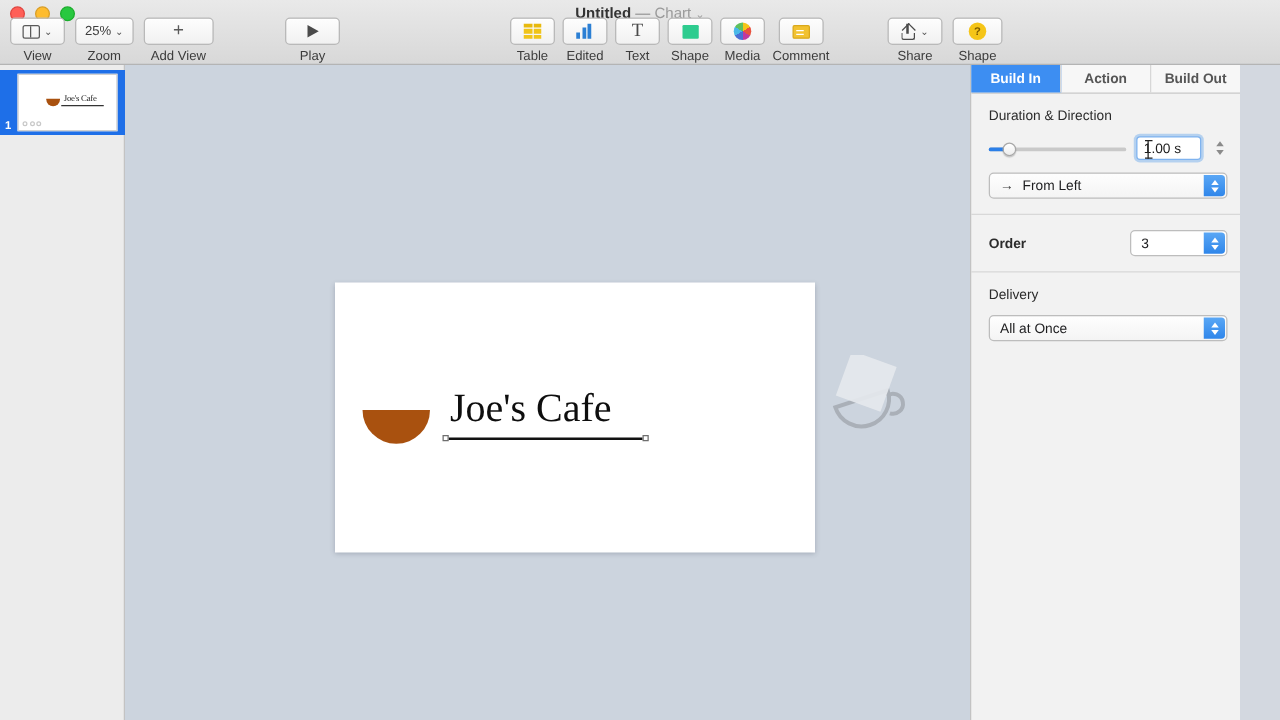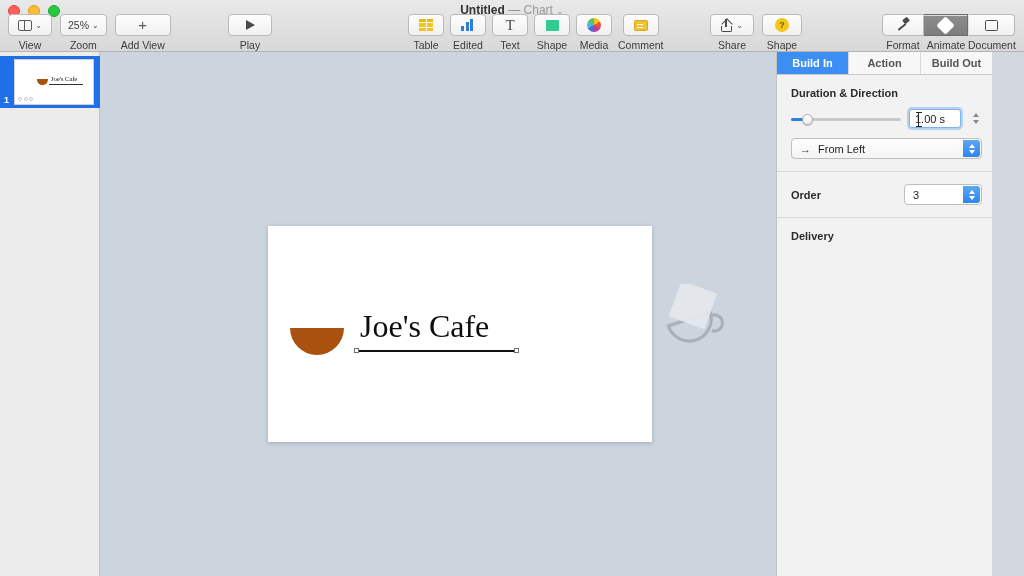--- a/index.html
+++ b/index.html
@@ -139,21 +139,21 @@
   .effright{ flex:1; padding-top:1px;}
   .effname{ font-size:13.5px; font-weight:700; color:#1d1d1f; margin-bottom:8px;}
   .effbtns{ display:flex; gap:8px;}
   .sbtn{ height:20px; padding:0 10px; font-size:11px; color:#2b2b2b;
     background:linear-gradient(to bottom,#fefefe,#f2f2f2); border:1px solid #bdbdbd;
     border-radius:4px; display:flex; align-items:center; justify-content:center; gap:4px;}
   .ptri{ width:0;height:0;border-left:5px solid #3a3a3a;border-top:3px solid transparent;border-bottom:3px solid transparent;}
 
   .sect{ padding:12px 10px 12px 14px; border-bottom:1px solid #d8d8d8;}
   .sect.nb{ border-bottom:none; }
-  .sectlabel{ font-size:11px; font-weight:700; color:#2b2b2b; margin-bottom:10px;}
+  .sectlabel{ font-size:11px; font-weight:400; color:#2b2b2b; margin-bottom:10px;}
 
   .durrow{ display:flex; align-items:center; gap:8px; }
   .slider{ position:relative; flex:1; height:14px; }
   .strack{ position:absolute; left:0; right:0; top:6px; height:3px; background:#c9c9c9; border-radius:2px;}
   .sfill{ position:absolute; left:0; top:6px; width:17px; height:3px; background:#2b7fe8; border-radius:2px;}
   .sknob{ position:absolute; left:11px; top:2px; width:11px; height:11px; border-radius:50%;
     background:linear-gradient(to bottom,#fff,#ededed); border:1px solid #a8a8a8;
     box-shadow:0 1px 1px rgba(0,0,0,.2);}
 
   .numfield{ position:relative; width:52px; height:19px; background:#fff;
@@ -303,40 +303,20 @@
       <div class="titem">
         <div class="tbtn" style="min-width:40px;">
           <span class="ic-tips">
             <span>?</span>
           </span>
         </div>
         <div class="tlabel">Shape</div>
       </div>
     </div>
 
-    <div class="tgroup" style="left:882px;">
-      <div class="titem">
-        <div class="tbtn" style="min-width:42px;border-radius:4px 0 0 4px;">
-          <span class="ic-format"></span>
-        </div>
-        <div class="tlabel">Format</div>
-      </div>
-      <div class="titem">
-        <div class="tbtn active" style="min-width:44px;border-radius:0;border-left:none;">
-          <span class="ic-animate"></span>
-        </div>
-        <div class="tlabel">Animate</div>
-      </div>
-      <div class="titem">
-        <div class="tbtn" style="min-width:46px;border-radius:0 4px 4px 0;border-left:none;">
-          <span class="ic-document"></span>
-        </div>
-        <div class="tlabel">Document</div>
-      </div>
-    </div>
   </div>
 
   <div class="navigator">
     <div class="thumbrow">
       <div class="thumbnum">1</div>
       <div class="thumb">
         <div class="thumb-cup"></div>
         <div class="thumb-text">Joe's Cafe</div>
         <div class="thumb-rule"></div>
         <div class="thumb-dots">
@@ -413,16 +393,23 @@
           <span class="popbtn">
             <i class="u"></i>
               <i class="d"></i>
           </span>
         </div>
       </div>
     </div>
 
     <div class="sect nb">
       <div class="sectlabel">Delivery</div>
+      <div class="popup" style="margin-top:4px;">
+        <span class="ptext">All at Once</span>
+        <span class="popbtn">
+          <i class="u"></i>
+            <i class="d"></i>
+        </span>
+      </div>
     </div>
 
   </div>
 </div>
 
 </body></html>

